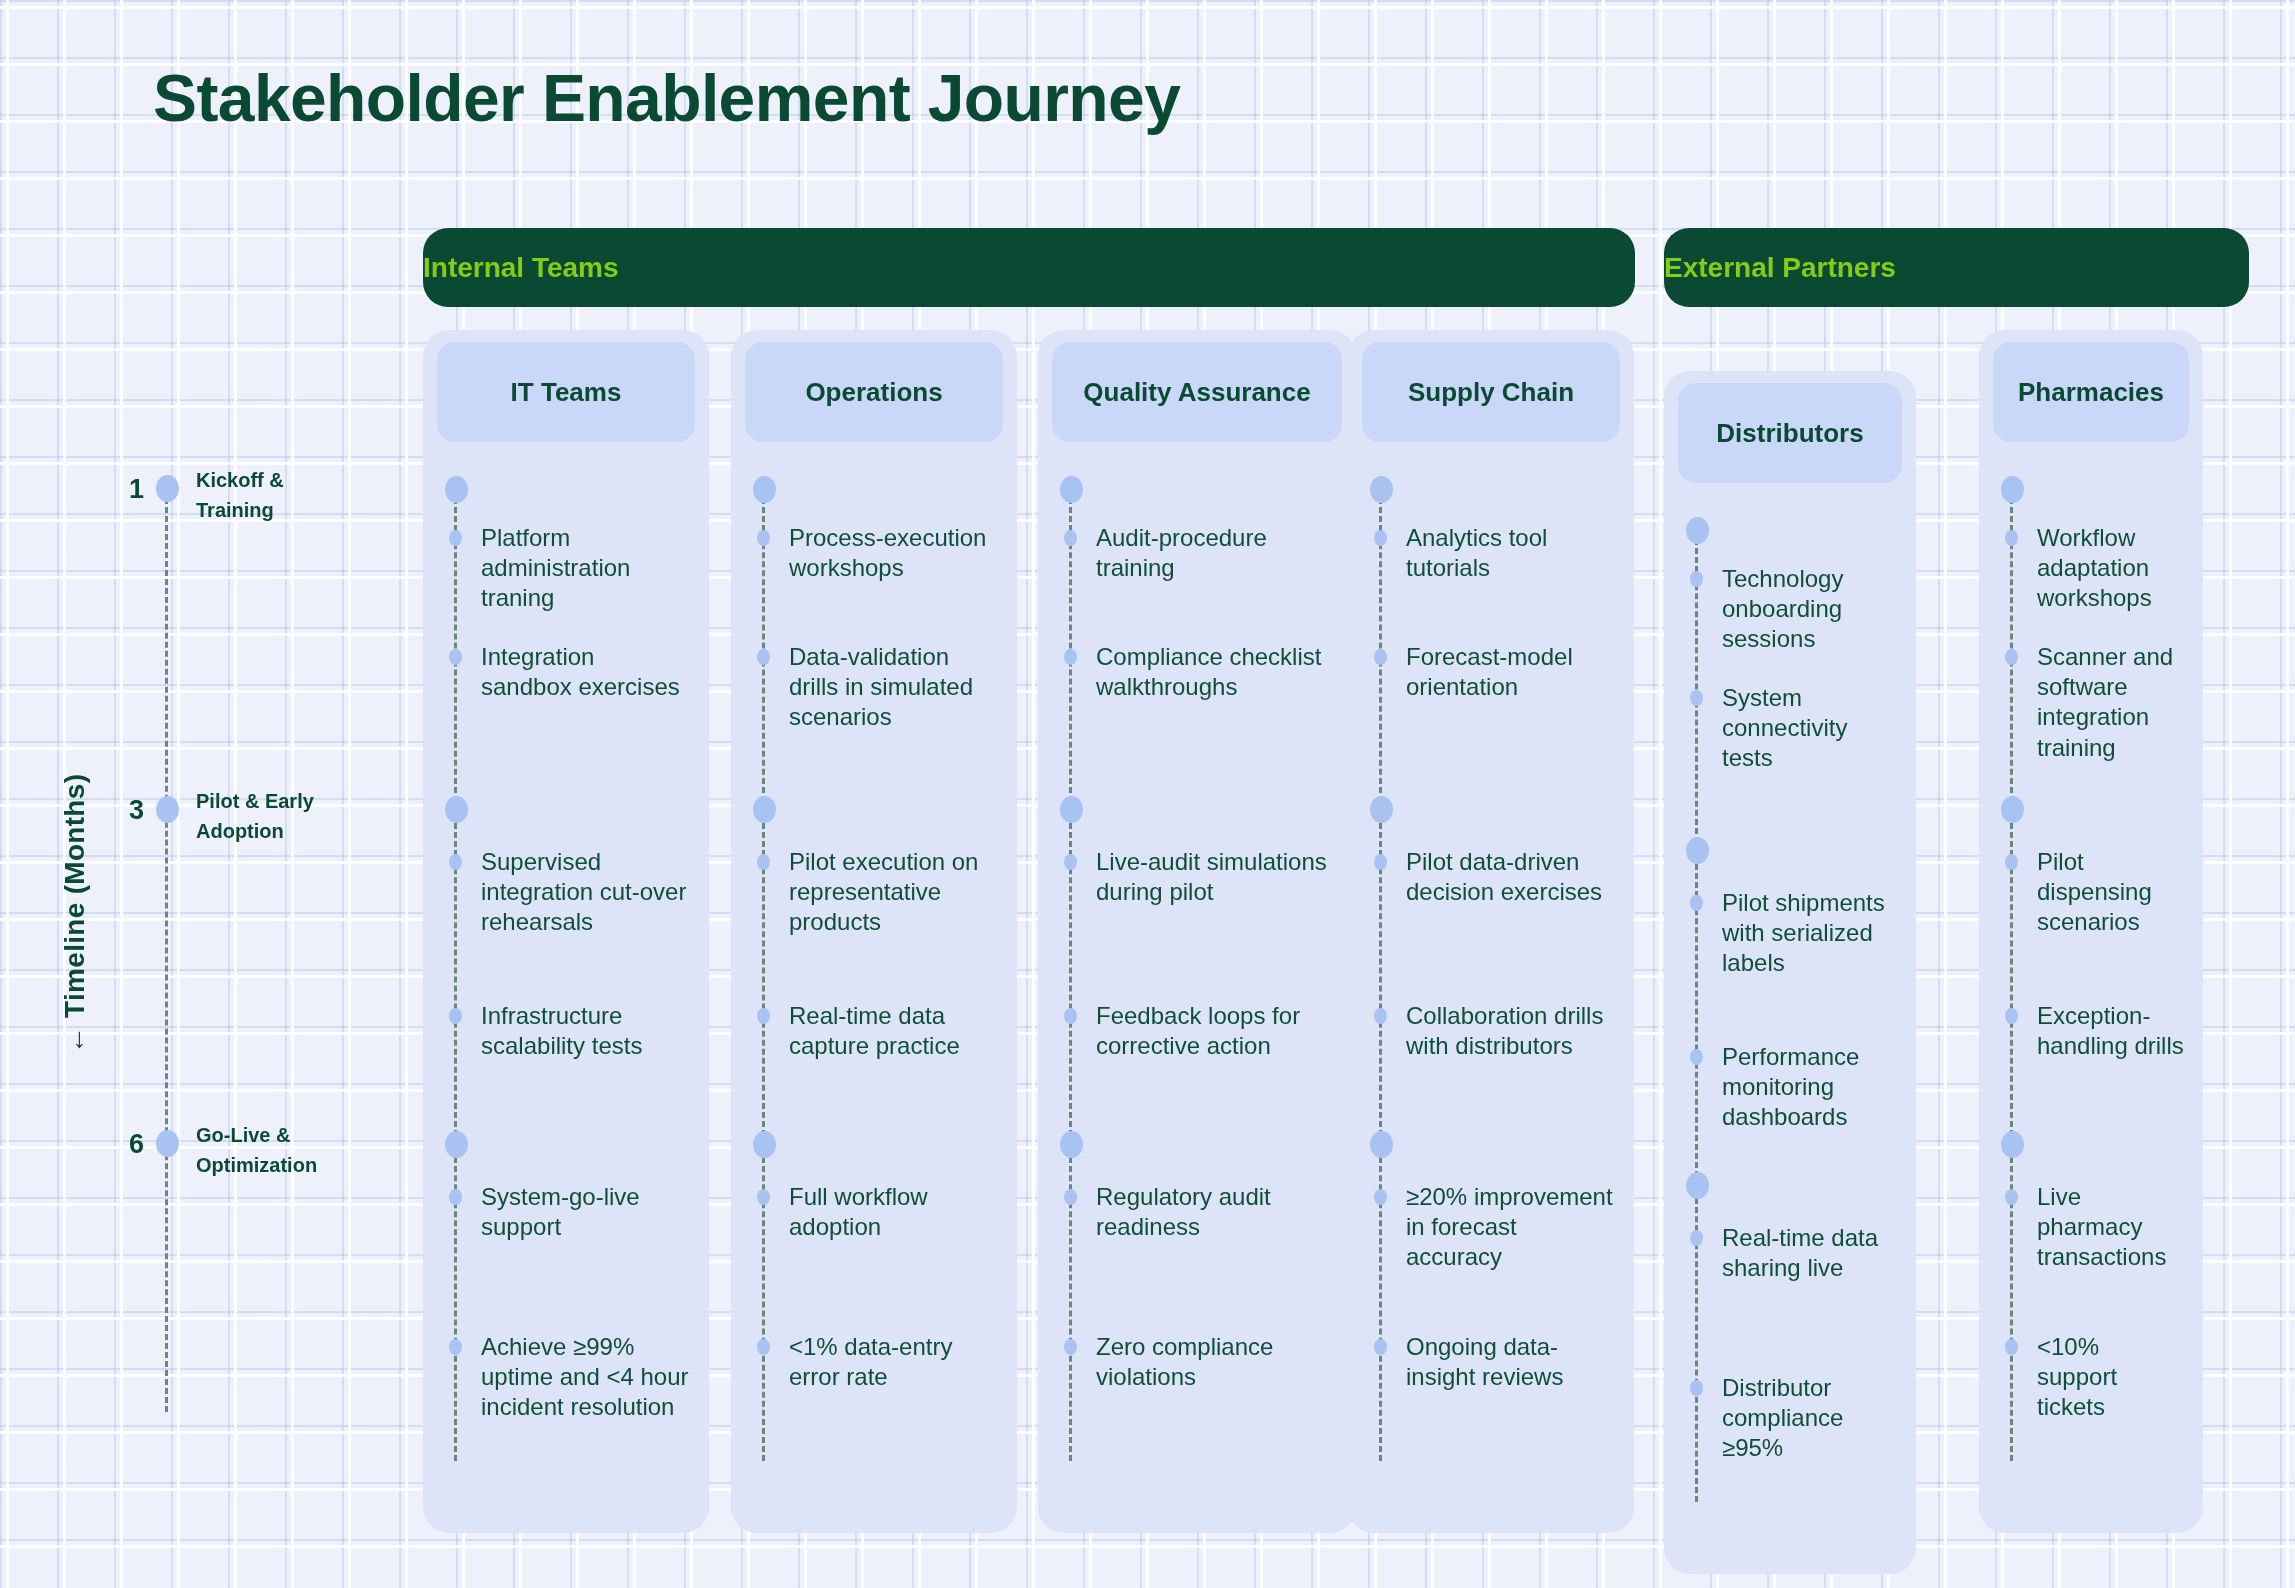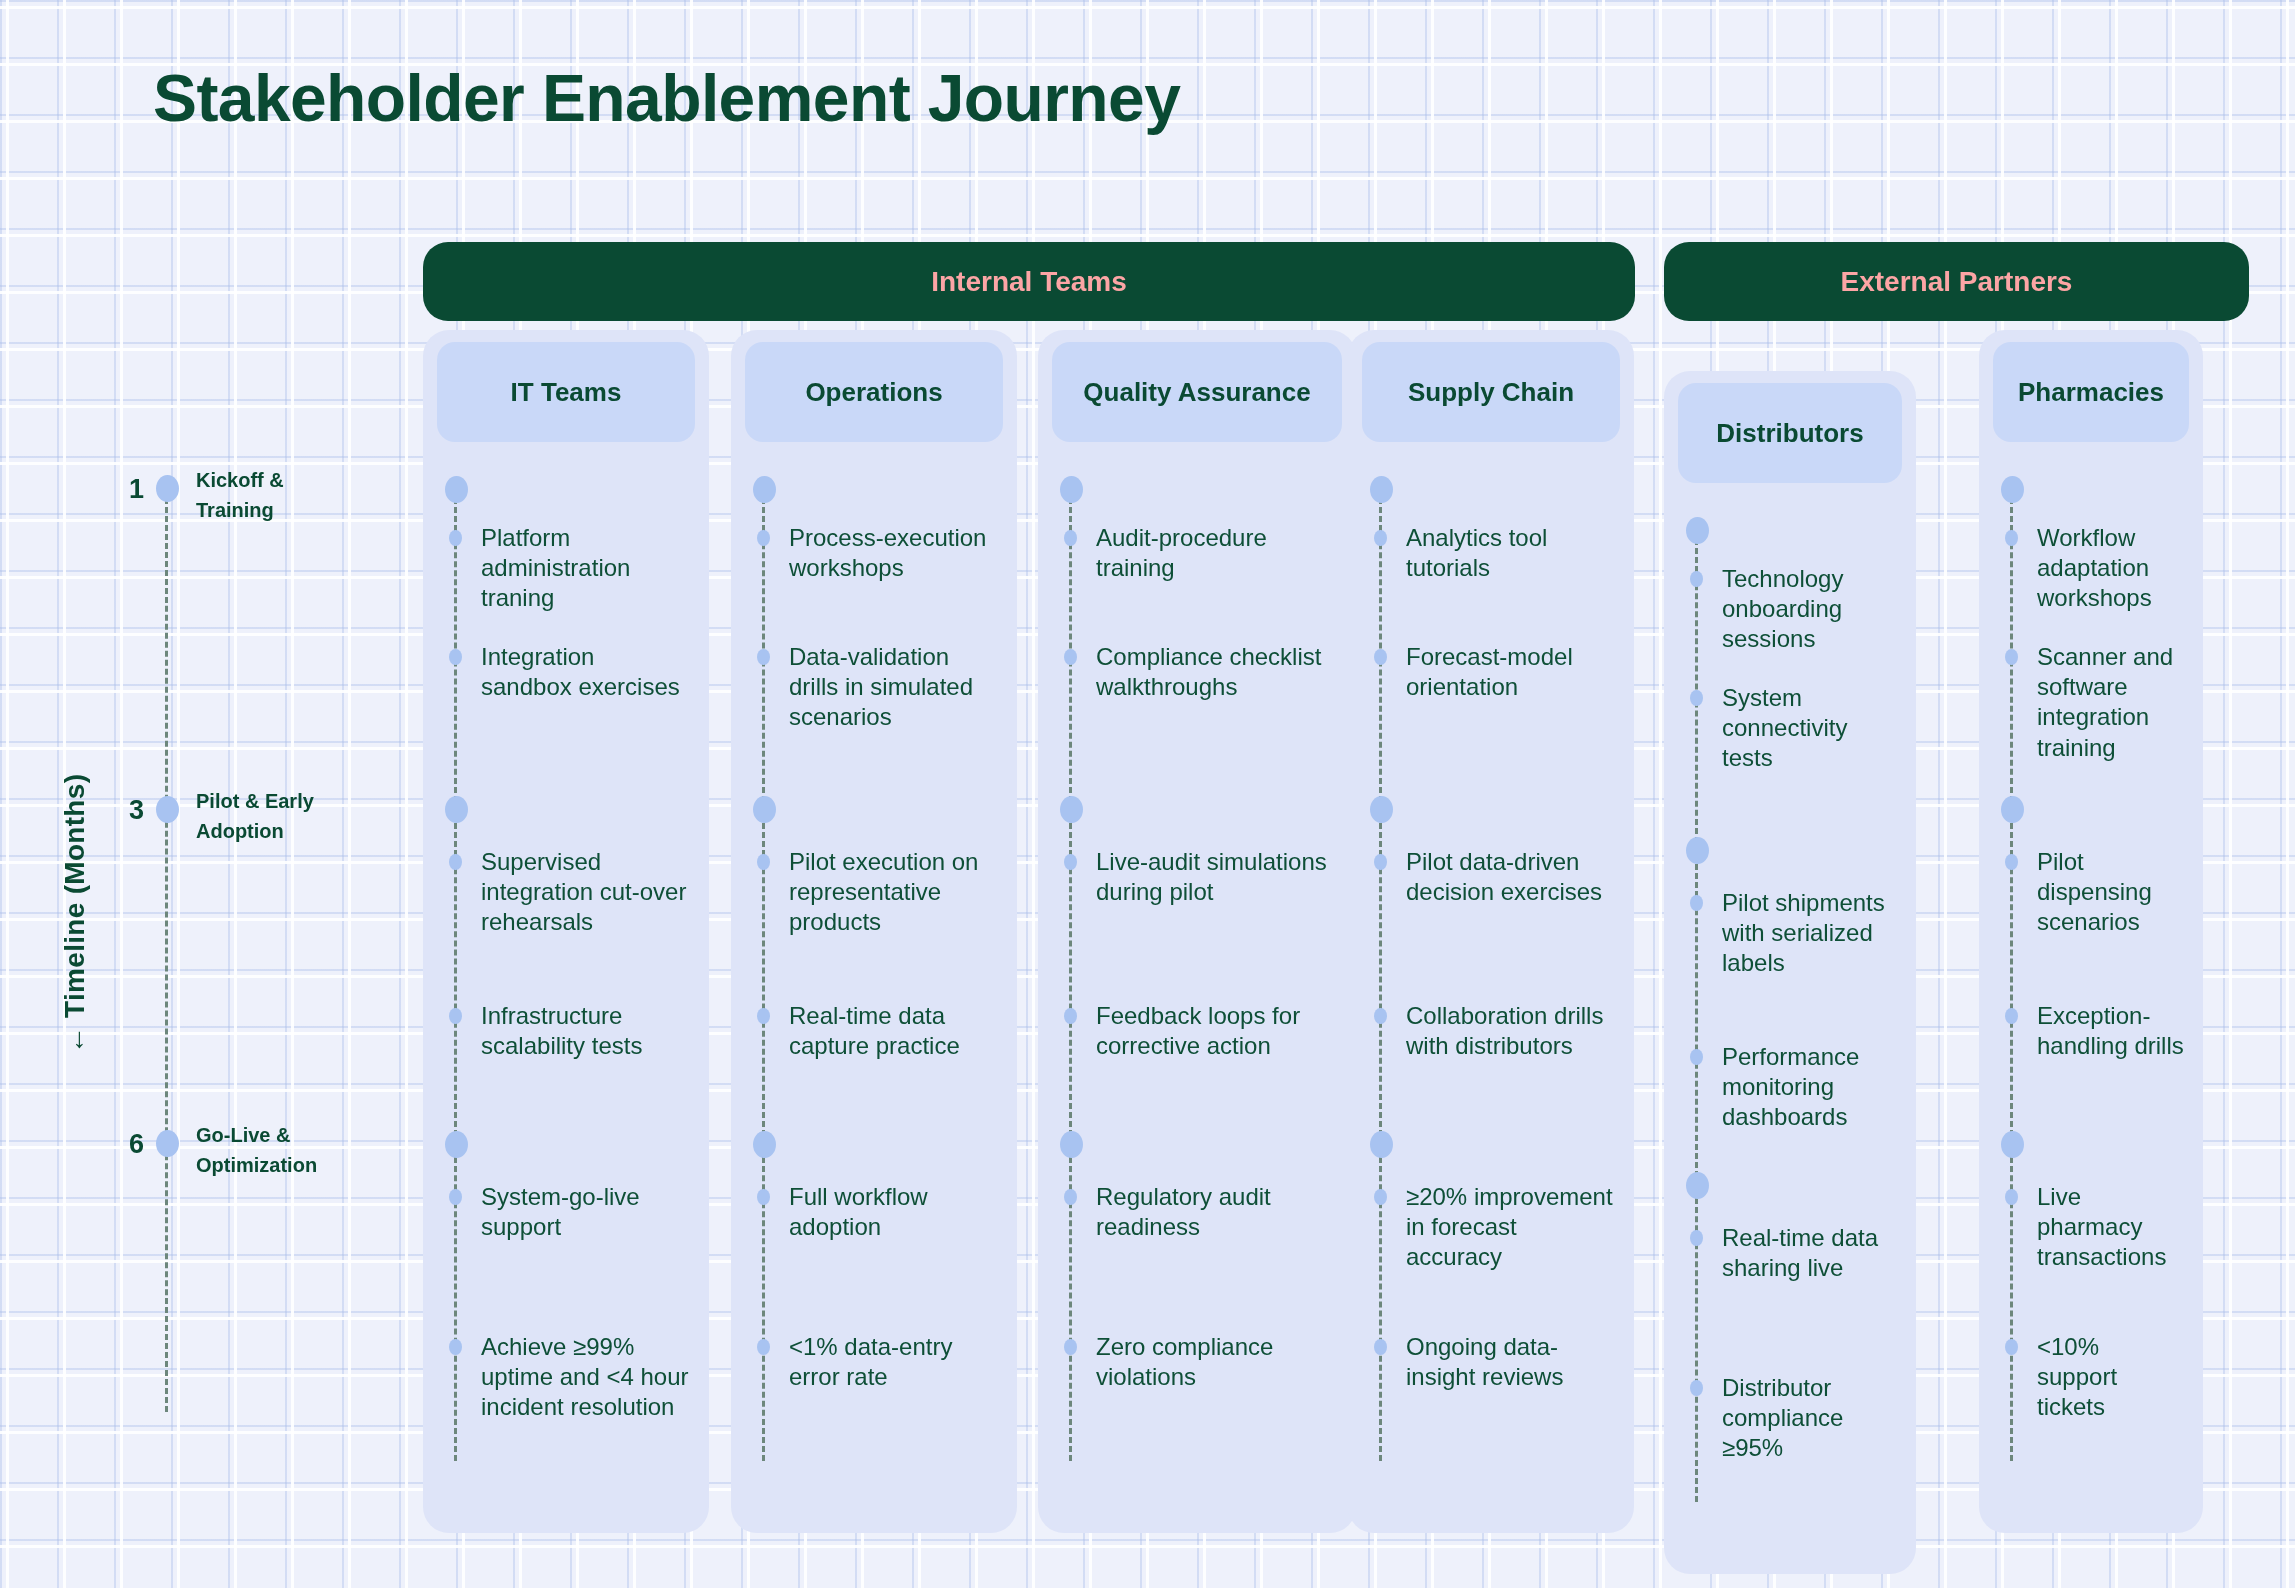--- a/index.html
+++ b/index.html
@@ -18,23 +18,23 @@
     overflow:hidden;
   }
   .page-title{
     position:absolute;left:141px;top:60px;
     font-size:66px;font-weight:bold;letter-spacing:-0.6px;
     color:#0a4a33;
     margin-left:12px;
   }
   
   .gbar{
-    position:absolute;top:242px;height:79px;border-radius:25px;
-    background:#0a4a33;color:#fca5a5;
-    display:flex;align-items:center;justify-content:center;
+    position:absolute;top:228px;height:79px;border-radius:25px;
+    background:#0a4a33;color:#84cc16;
+    display:flex;align-items:center;justify-content:flex-start;
     font-size:28px;font-weight:bold;
   }
   .gbar.internal{left:423px;width:1212px;}
   .gbar.external{left:1664px;width:585px;}
   
   .panel{
     position:absolute;top:330px;height:1203px;border-radius:26px;
     background:#dee4f8;
   }
   .c0{left:423px;width:286px;}

